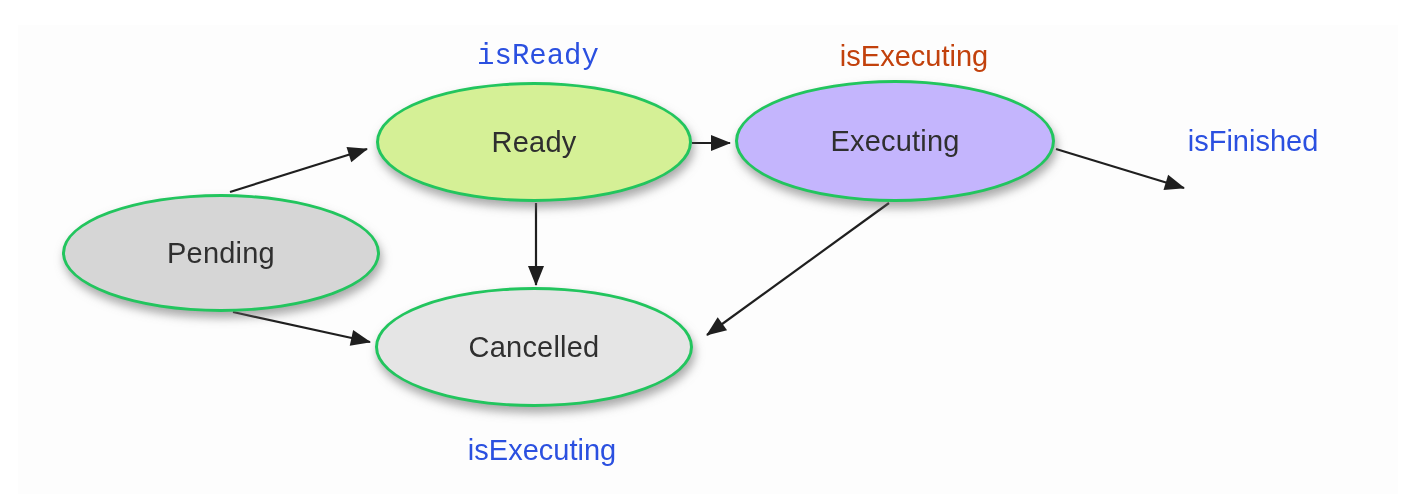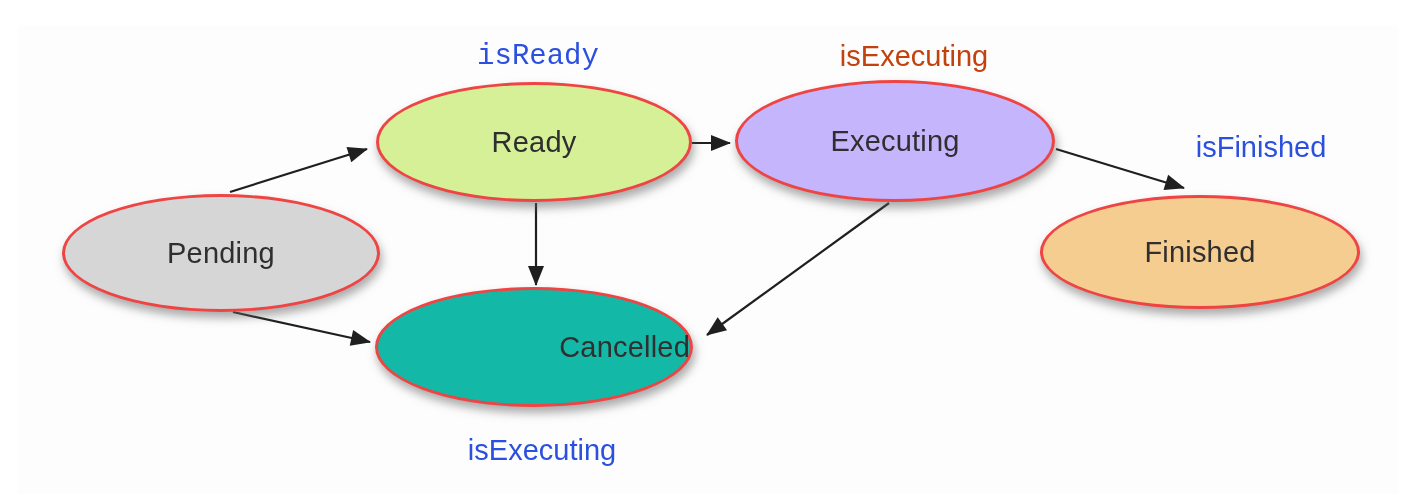--- a/index.html
+++ b/index.html
@@ -22,21 +22,21 @@
   }
   svg.edges {
     position: absolute;
     left: 0; top: 0;
     width: 1408px;
     height: 500px;
   }
   .node {
     position: absolute;
     box-sizing: border-box;
-    border: 3px solid #ef4444;
+    border: 3px solid #22c55e;
     border-radius: 50%;
     display: flex;
     align-items: center;
     justify-content: center;
     box-shadow: 2px 6px 10px rgba(100,100,100,0.55);
   }
   .node span {
     font-size: 29px;
     color: #2f2f2f;
     letter-spacing: 0.2px;
@@ -48,21 +48,21 @@
   .node-cancelled { left: 375px;  top: 287px; width: 318px; height: 120px; }
   .guard {
     position: absolute;
     transform: translateX(-50%);
     font-size: 29px;
     color: #2b50e0;
     white-space: nowrap;
   }
   .guard-ready     { left: 538px;  top: 40px;  }
   .guard-executing { left: 914px;  top: 40px;  }
-  .guard-finished  { left: 1253px; top: 131px; margin-left: 8px; }
+  .guard-finished  { left: 1253px; top: 125px; }
   .guard-cancelled { left: 542px;  top: 434px; }
 </style>
 </head>
 <body>
 
 <div class="canvas">
   <div class="paper"></div>
 
   <svg class="edges" viewBox="0 0 1408 500" xmlns="http://www.w3.org/2000/svg">
     <defs>
@@ -83,25 +83,22 @@
   </div>
 
   <div class="node node-ready" style="background-color: rgb(213, 240, 150);">
     <span>Ready</span>
   </div>
 
   <div class="node node-executing" style="background-color: #c4b5fd;">
     <span>Executing</span>
   </div>
 
-  <div class="node node-finished" style="background-color: rgb(246, 205, 144);">
-    <span>Finished</span>
-  </div>
 
-  <div class="node node-cancelled" style="background-color: #14b8a6; justify-content: flex-end;">
+  <div class="node node-cancelled" style="background-color: #e5e5e5;">
     <span>Cancelled</span>
   </div>
 
   <div class="guard guard-ready" style="color: rgb(43, 80, 224); font-family: Liberation Mono, monospace;">isReady</div>
   <div class="guard guard-executing" style="color: #c2410c; text-align: right;">isExecuting</div>
   <div class="guard guard-finished" style="color: rgb(43, 80, 224);">isFinished</div>
   <div class="guard guard-cancelled" style="color: rgb(43, 80, 224);">isExecuting</div>
 </div>
 
 </body></html>

